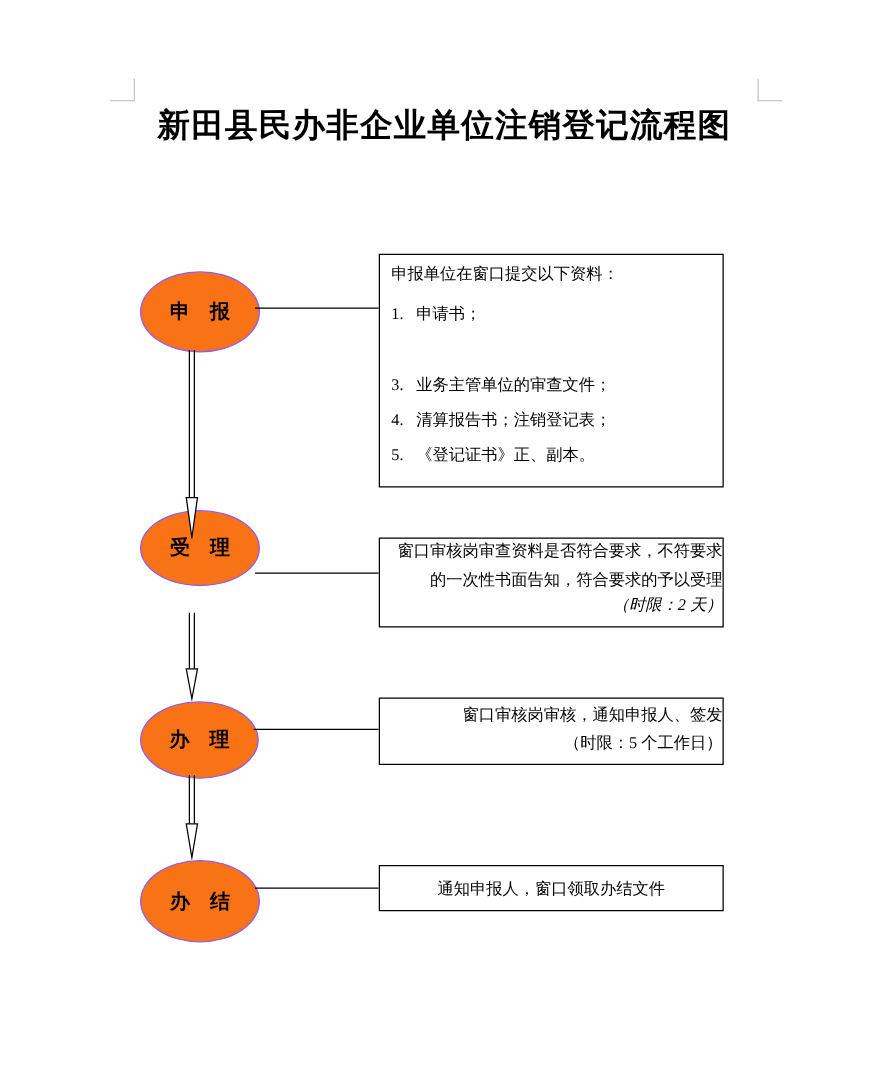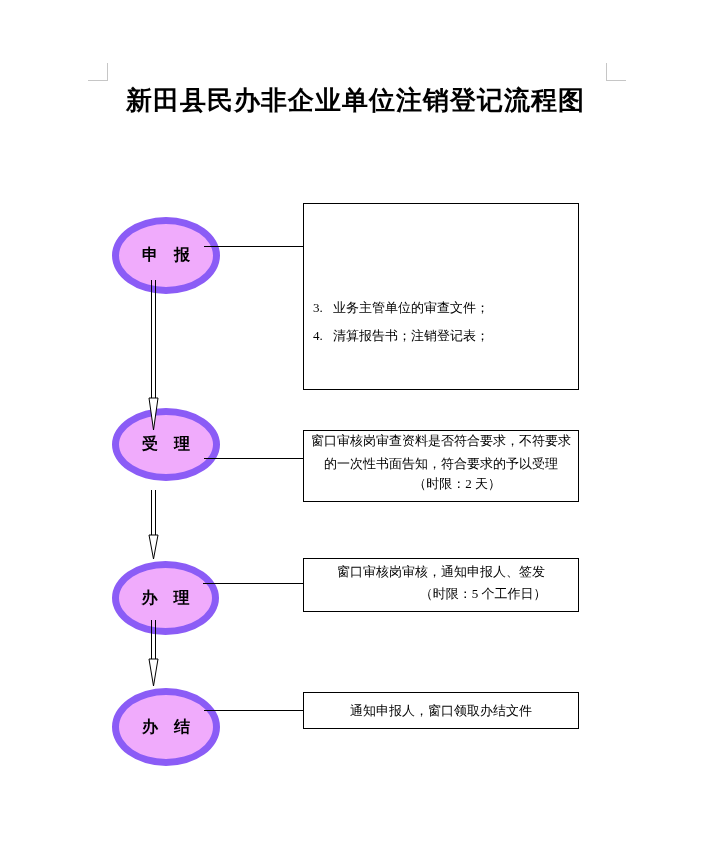--- a/index.html
+++ b/index.html
@@ -15,21 +15,21 @@
   .mark.tl{left:88px;top:63px;border-right:1px solid #c6c6c6;border-bottom:1px solid #c6c6c6;}
   .mark.tr{left:606px;top:63px;border-left:1px solid #c6c6c6;border-bottom:1px solid #c6c6c6;}
   
   .doc-title{
     left:0;top:83px;width:711px;text-align:center;
     font-family:"Liberation Sans", sans-serif;
     font-weight:bold;font-size:26px;letter-spacing:1px;
   }
   
   .ellipse{
-    border:7px solid #8b5cf6;border-radius:50%;background:#f0abfc;
+    border:1px solid #8b5cf6;border-radius:50%;background:#f97316;
     display:flex;align-items:center;justify-content:center;
     font-family:"Liberation Sans", sans-serif;
     font-weight:bold;font-size:16px;
   }
   .e1{left:112px;top:217px;width:94px;height:63px;}
   .e2{left:112px;top:408px;width:94px;height:59px;text-align:right;}
   .e3{left:112px;top:561px;width:93px;height:60px;}
   .e4{left:112px;top:688px;width:94px;height:64px;}
   
   .hline{height:1px;background:#000;}
@@ -39,21 +39,21 @@
   .c4{left:204px;top:710px;width:99px;}
   
   .fbox{border:1px solid #000;background:#fff;font-size:13px;}
   .b1{left:303px;top:203px;width:274px;height:185px;}
   .b2{left:303px;top:430px;width:274px;height:70px;}
   .b3{left:303px;top:558px;width:274px;height:52px;}
   .b4{left:303px;top:692px;width:274px;height:35px;display:flex;align-items:center;justify-content:center;}
   .bline{position:absolute;left:0;width:100%;line-height:17px;}
   .b1 .bline{left:9px;width:256px;text-align:left;}
   .b1 .num{display:inline-block;width:20px;}
-  .bcenter{text-align:center;}
+  .bcenter{text-align:right;}
   .arrow-svg{position:absolute;}
 </style>
 </head>
 <body>
 
 <div class="mark tl"></div>
 <div class="mark tr"></div>
 
 <div class="abs doc-title">新田县民办非企业单位注销登记流程图</div>
 
@@ -85,32 +85,39 @@
   <line x1="8.5" y1="0" x2="8.5" y2="45" stroke="#000" stroke-width="1"></line>
   <polygon points="2,45 11,45 6.5,69" fill="#fff" stroke="#000" stroke-width="1" stroke-miterlimit="20"></polygon>
 </svg>
 <svg class="arrow-svg" style="left:147px;top:620px;" width="13" height="68">
   <line x1="4.5" y1="0" x2="4.5" y2="39" stroke="#000" stroke-width="1"></line>
   <line x1="8.5" y1="0" x2="8.5" y2="39" stroke="#000" stroke-width="1"></line>
   <polygon points="2,39 11,39 6.5,66" fill="#fff" stroke="#000" stroke-width="1" stroke-miterlimit="20"></polygon>
 </svg>
 
 <div class="abs fbox b1">
+  <div class="bline" style="top:6px;">申报单位在窗口提交以下资料：</div>
+  <div class="bline" style="top:38px;">
+    <span class="num">1.</span><span>申请书；</span>
+  </div>
   <div class="bline" style="top:95px;">
     <span class="num">3.</span><span>业务主管单位的审查文件；</span>
   </div>
   <div class="bline" style="top:123px;">
     <span class="num">4.</span><span>清算报告书；注销登记表；</span>
   </div>
+  <div class="bline" style="top:151px;">
+    <span class="num">5.</span><span>《登记证书》正、副本。</span>
+  </div>
 </div>
 
 <div class="abs fbox b2">
   <div class="bline bcenter" style="top:1px;">窗口审核岗审查资料是否符合要求，不符要求</div>
   <div class="bline bcenter" style="top:24px;">的一次性书面告知，符合要求的予以受理</div>
-  <div class="bline bcenter" style="top:44px;text-indent:32px;">（时限：2 天）</div>
+  <div class="bline bcenter" style="top:44px;text-indent:32px;font-style:italic;">（时限：2 天）</div>
 </div>
 
 <div class="abs fbox b3">
   <div class="bline bcenter" style="top:4px;">窗口审核岗审核，通知申报人、签发</div>
   <div class="bline bcenter" style="top:26px;text-indent:84px;">（时限：5 个工作日）</div>
 </div>
 
 <div class="abs fbox b4">
   <div>通知申报人，窗口领取办结文件</div>
 </div>

